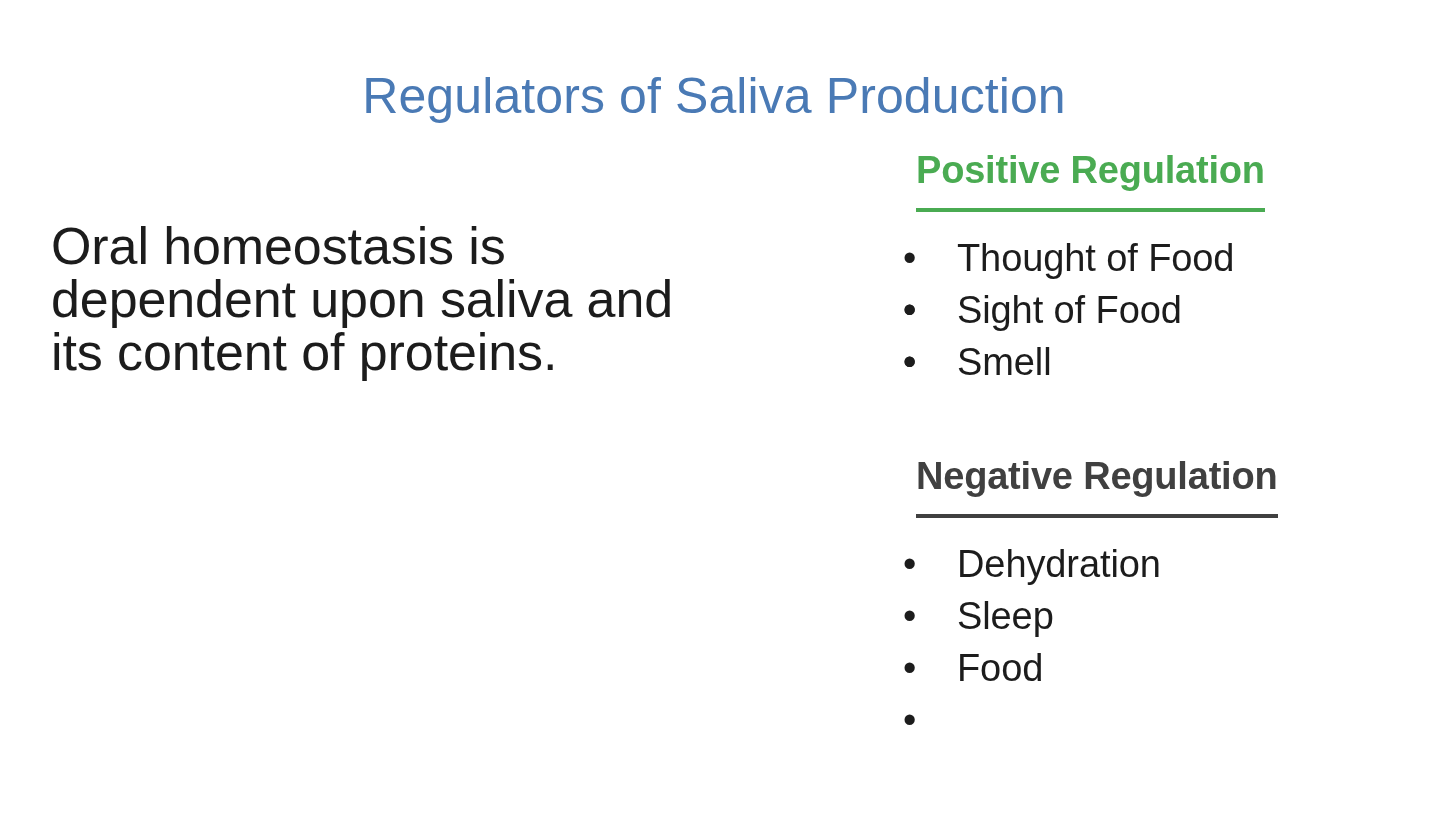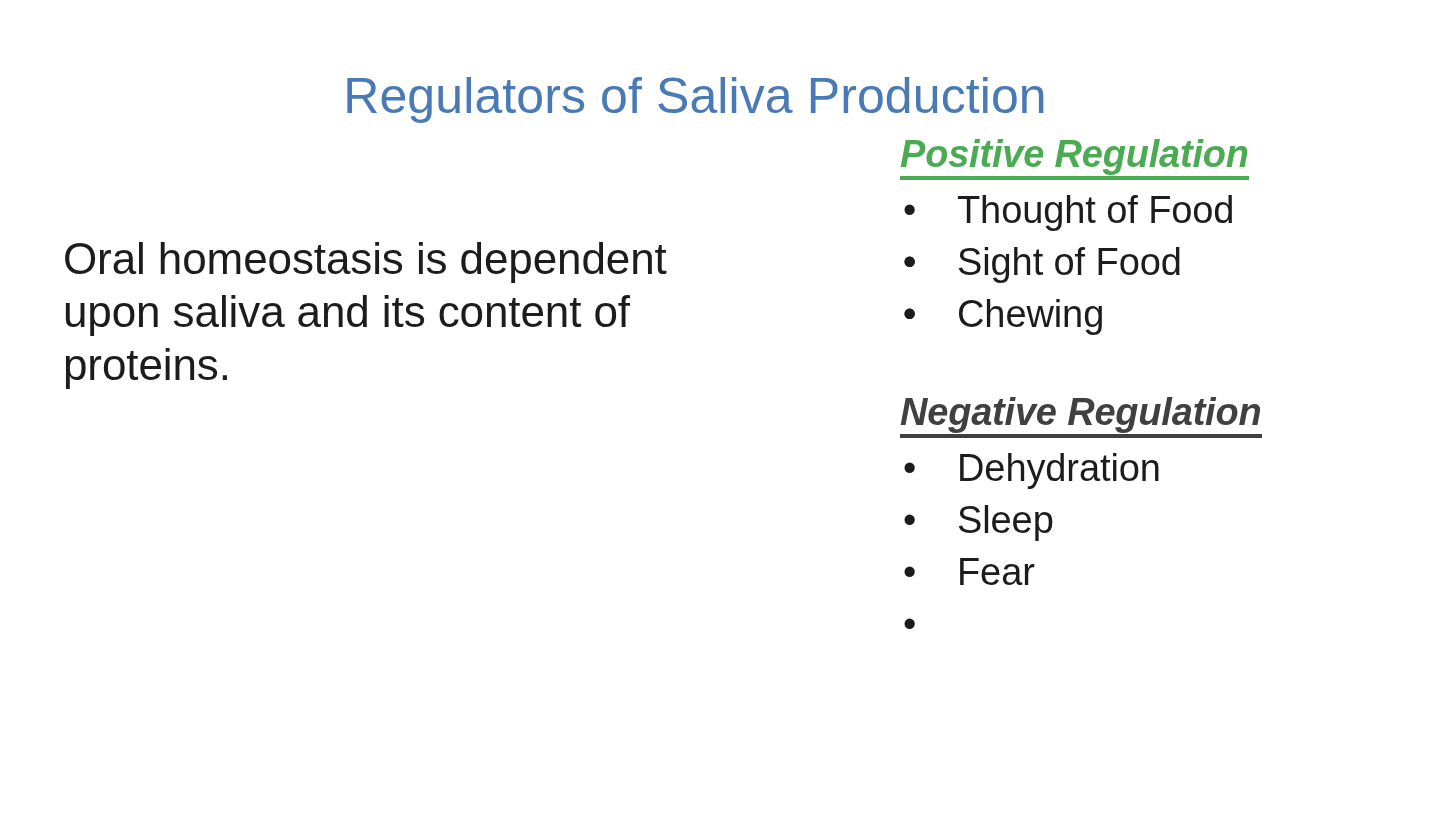--- a/index.html
+++ b/index.html
@@ -30,60 +30,60 @@
     left: 0;
     top: 34px;
     width: 1390px;
     text-align: center;
     font-size: 50px;
     font-weight: 400;
     line-height: 1.14;
     color: #4a7ab5;
     letter-spacing: 0.1px;
     white-space: nowrap;
+    padding-left: 19px;
   }
 
   
   .left-col {
     position: absolute;
     left: 51px;
     top: 220px;
     width: 660px;
   }
   .body-paragraph {
-    font-size: 44px;
+    font-size: 52px;
     line-height: 53px;
     font-weight: 400;
     color: #1c1c1c;
-    margin: 12px;
+    margin: 0;
     letter-spacing: -0.1px;
   }
   .paragraph-gap {
     height: 53px;
   }
 
   
   .right-col {
     position: absolute;
     left: 900px;
     top: 134px;
     width: 520px;
   }
 
   .section-heading {
     font-size: 38px;
     font-weight: bold;
     line-height: 1.08;
-    margin: 0;
+    margin: 16px;
     display: inline-block;
     border-bottom: 4px solid currentColor;
-    padding-bottom: 1px;
+    padding-bottom: 17px;
     letter-spacing: -0.2px;
     white-space: nowrap;
-    font-style: italic;
   }
   .section-heading.positive { color: #4aab52; }
   .section-heading.negative { color: #404040; }
 
   .bullet-list {
     list-style: none;
     margin: 4px 0 0 0;
     padding: 0;
   }
   .bullet-list li {
@@ -134,39 +134,39 @@
         </li>
         <li>
           <span class="bullet-dot">•</span>
           <span>Sight of Food</span>
         </li>
         <li>
           <span class="bullet-dot">•</span>
         </li>
         <li>
           <span class="bullet-dot">•</span>
-          <span>Chewing</span>
+          <span>Smell</span>
         </li>
       </ul>
     </div>
 
     <div class="section-block">
       <div class="section-heading negative">Negative Regulation</div>
       <ul class="bullet-list">
         <li>
           <span class="bullet-dot">•</span>
           <span>Dehydration</span>
         </li>
         <li>
           <span class="bullet-dot">•</span>
           <span>Sleep</span>
         </li>
         <li>
           <span class="bullet-dot">•</span>
-          <span>Fear</span>
+          <span>Food</span>
         </li>
         <li>
           <span class="bullet-dot">•</span>
         </li>
       </ul>
     </div>
 
   </div>
 </div>
 

